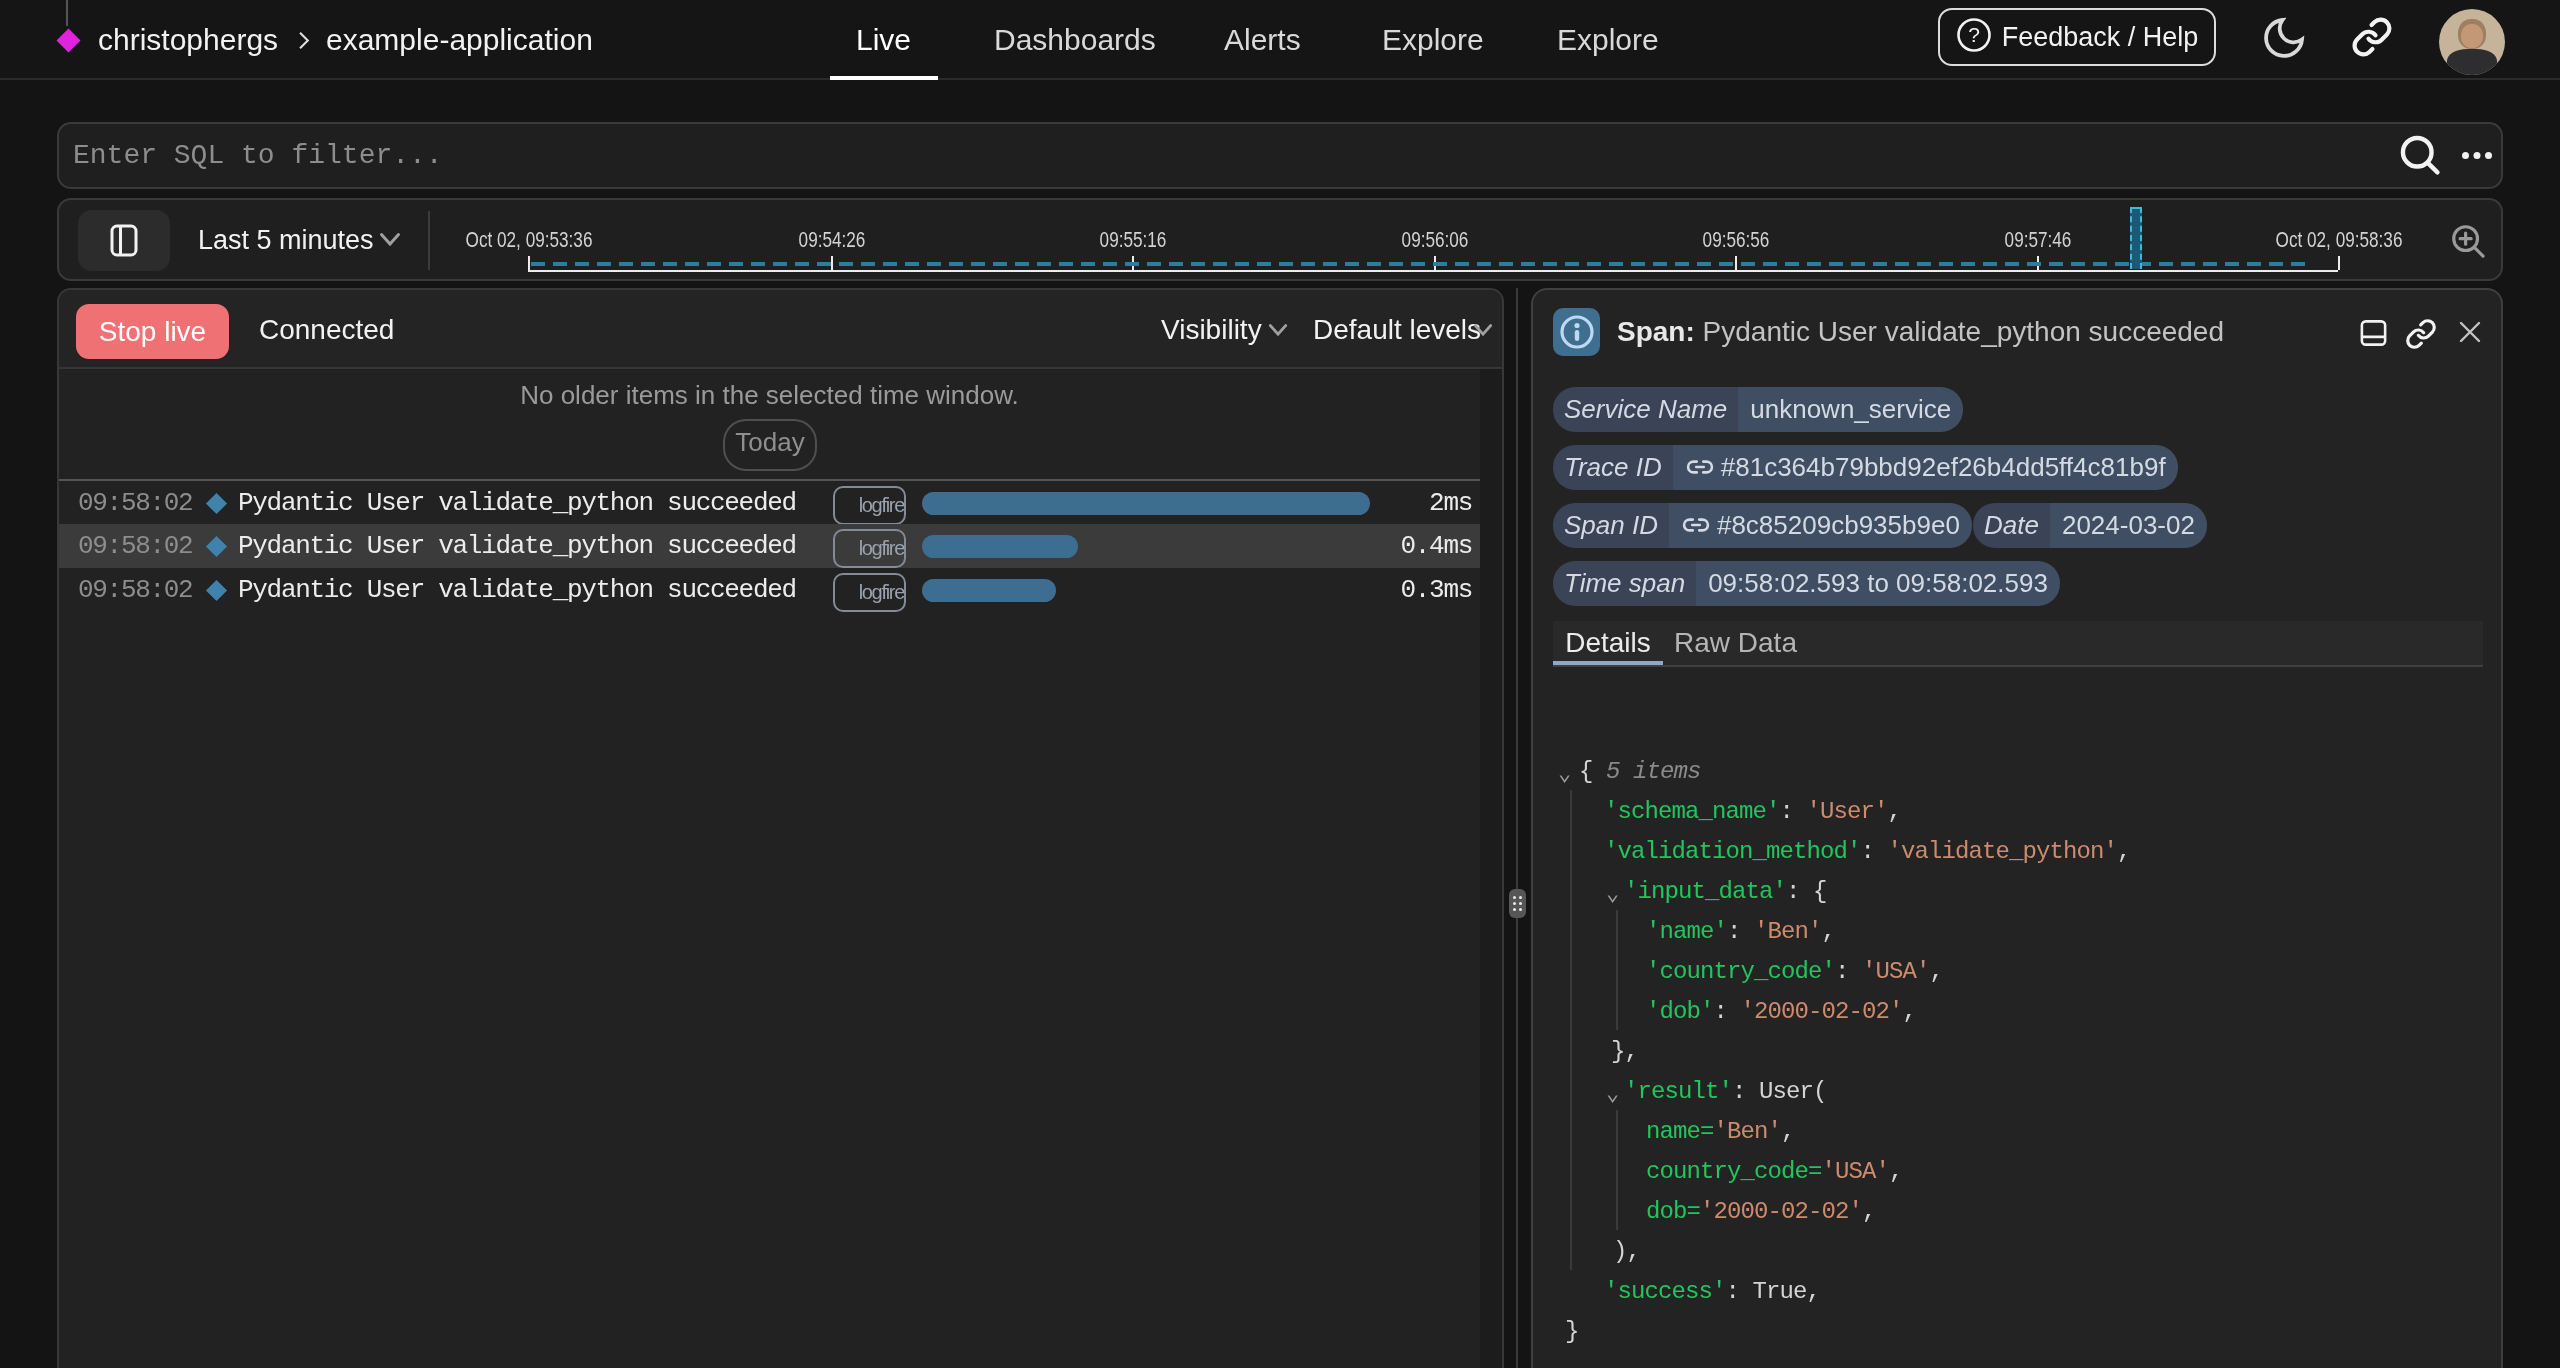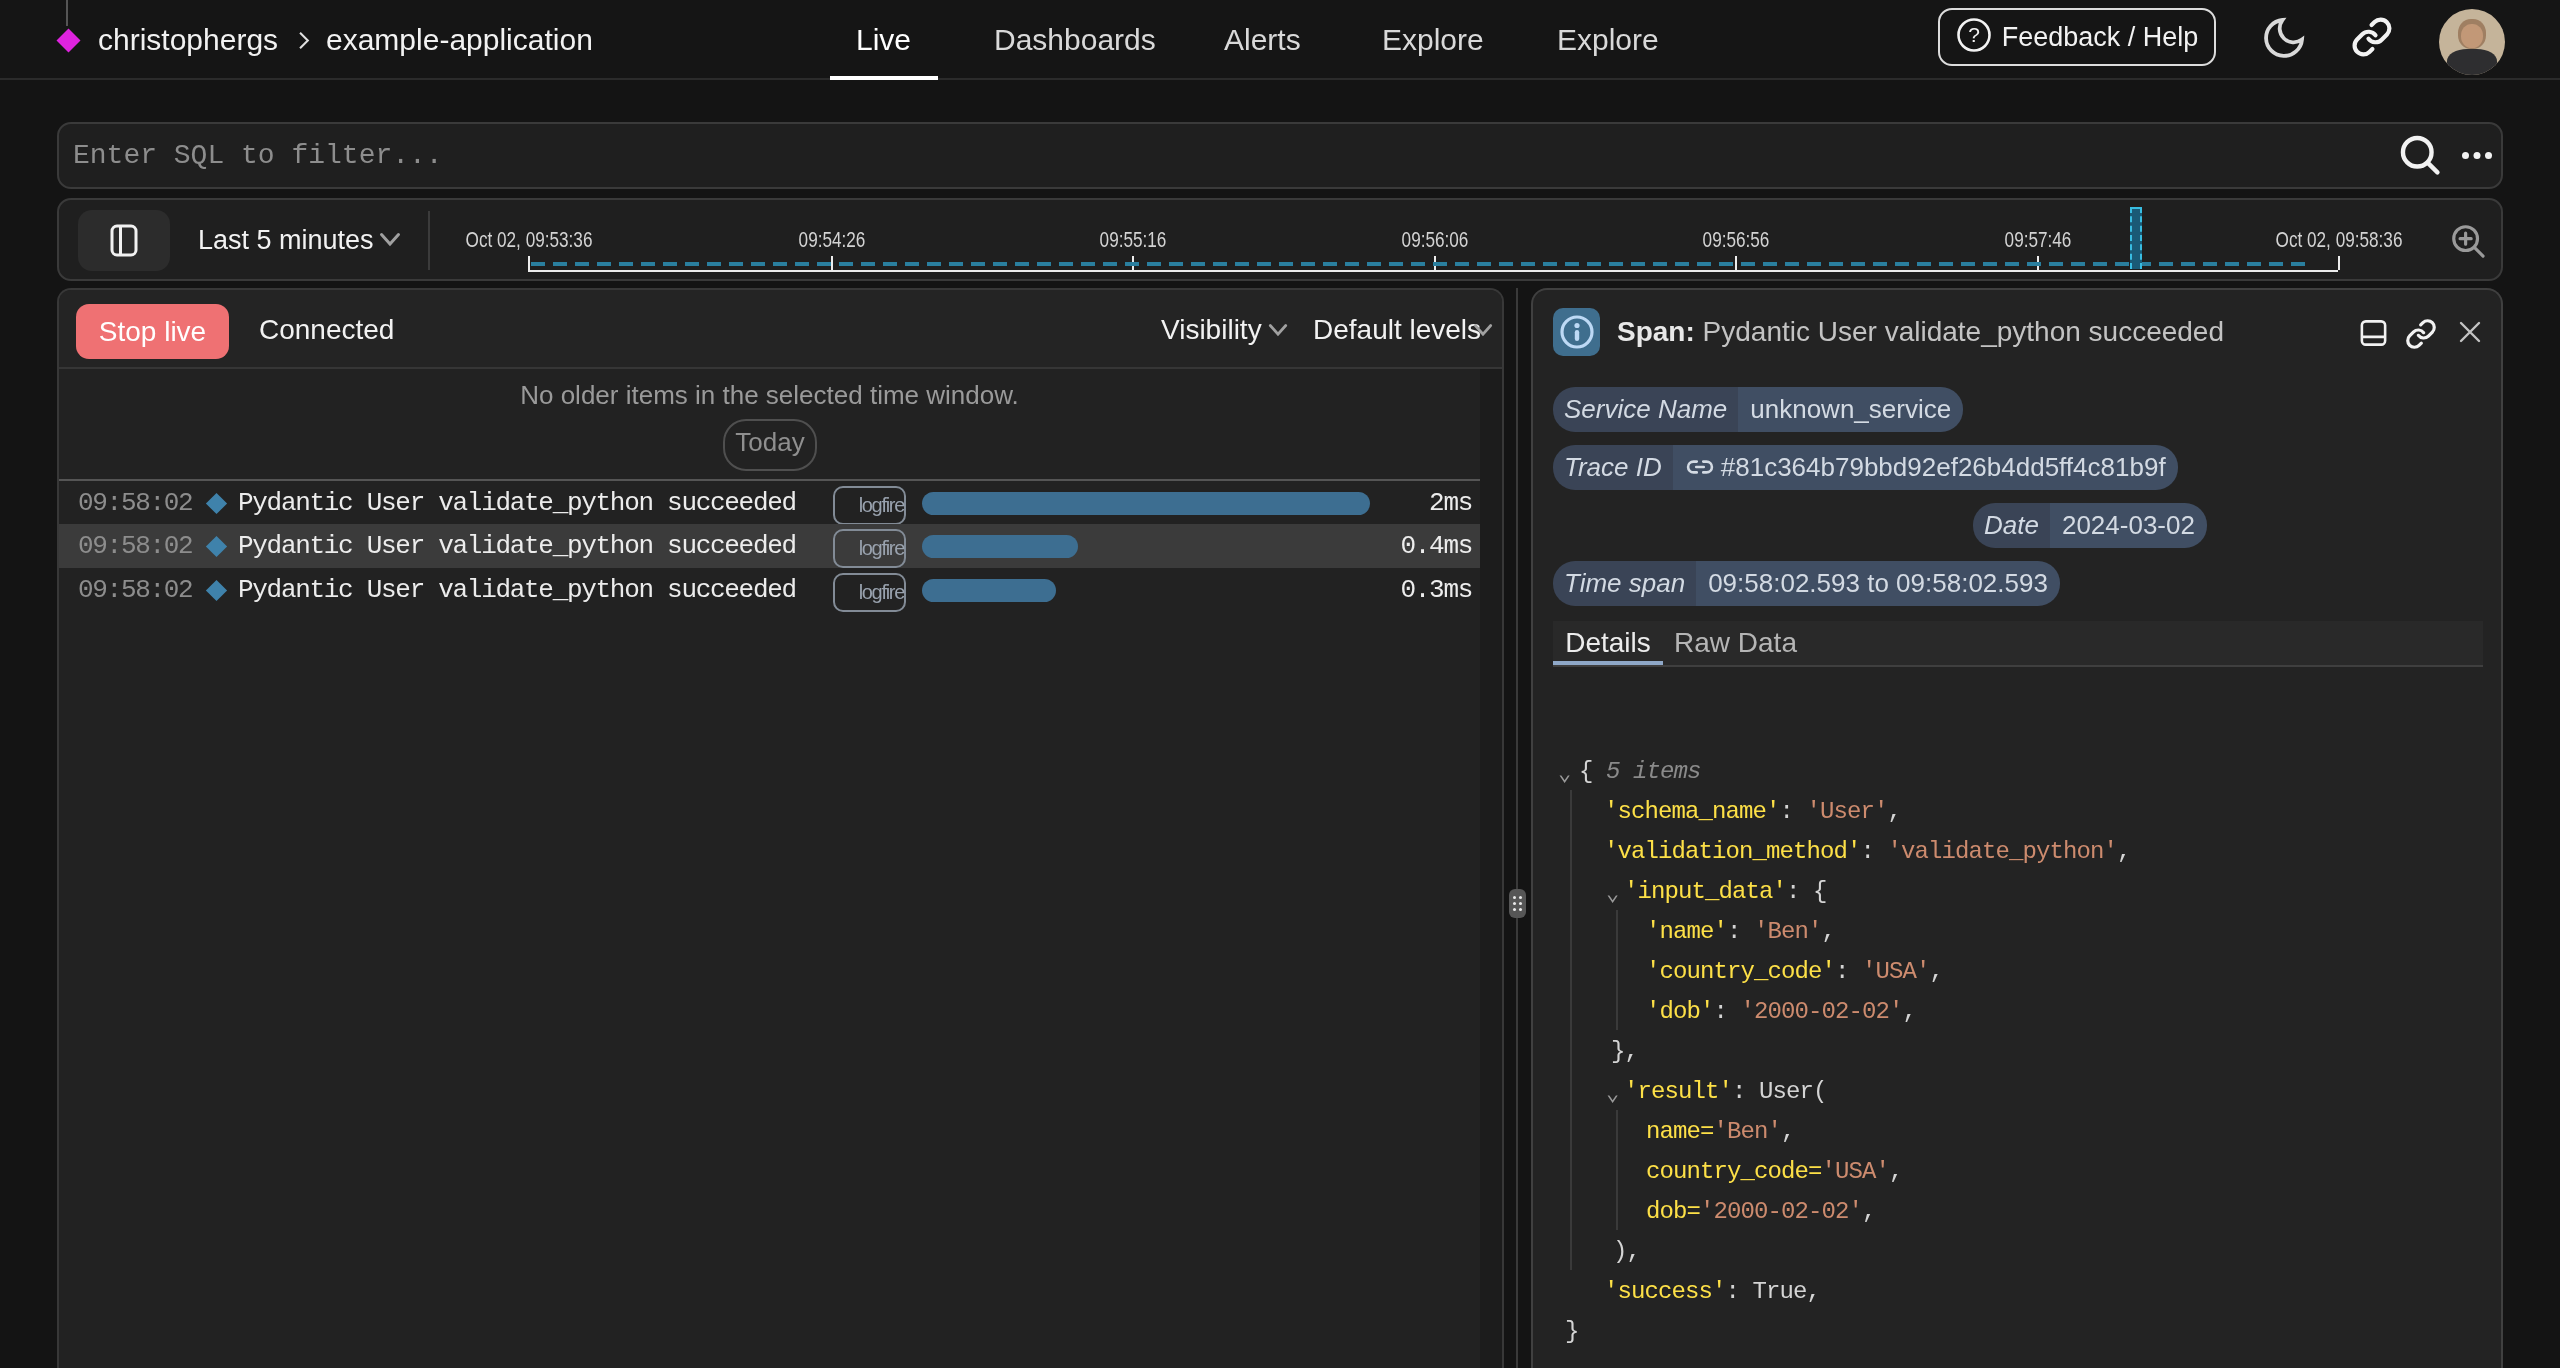--- a/index.html
+++ b/index.html
@@ -65,21 +65,21 @@
   .pill .val { float:left; height:45px; line-height:45px; background:#404e63; padding:0 12px; }
   #tabs { position:absolute; left:20px; top:331px; width:930px; height:46px; background:#292929;
     border-bottom:2px solid #3f3f3f; }
   #tabs .tab1 { position:absolute; left:0; top:0; width:110px; height:44px; line-height:44px; text-align:center;
     color:#ececec; font-size:28px; border-bottom:4px solid #8fa8c8; }
   #tabs .tab2 { position:absolute; left:110px; top:0; width:145px; height:44px; line-height:44px; text-align:center;
     color:#b5b5b5; font-size:28px; }
   #argh { position:absolute; left:25px; top:398px; font-size:36px; font-weight:bold; color:#f2f2f2; }
   #argh span { color:#cfcfcf; }
   .cl { position:absolute; font-size:24px; letter-spacing:-0.9px; line-height:40px; height:40px; white-space:pre; color:#d4d4d4; }
-  .k { color:#fde047; } .s { color:#cd8b6e; } .g { color:#8a8a8a; }
+  .k { color:#22c55e; } .s { color:#cd8b6e; } .g { color:#8a8a8a; }
   .chev { position:absolute; font-size:22px; color:#9a9a9a; }
   .guide { position:absolute; width:2px; background:#3a3a3a; }
 </style>
 </head>
 <body>
 
 <div id="nav">
   <div id="logoline"></div>
   <div id="logo"></div>
   <div class="crumb" style="left:98px;">christophergs</div>
@@ -227,20 +227,28 @@
       <div class="lab">Service Name</div>
       <div class="val">unknown_service</div>
     </div>
   <div class="pill" style="left:20px; top:155px;">
       <div class="lab">Trace ID</div>
       <div class="val"><svg style="vertical-align:-4px; margin-right:6px;" width="30" height="26" viewBox="0 0 24 24" fill="none" stroke="#d3dae3" stroke-width="2.4" stroke-linecap="round">
           <path d="M15 7h3a5 5 0 0 1 0 10h-3"></path>
           <path d="M9 17H6A5 5 0 0 1 6 7h3"></path>
           <path d="M8.5 12h7"></path>
         </svg>#81c364b79bbd92ef26b4dd5ff4c81b9f</div>
+    </div>
+  <div class="pill" style="left:20px; top:213px;">
+      <div class="lab">Span ID</div>
+      <div class="val"><svg style="vertical-align:-4px; margin-right:6px;" width="30" height="26" viewBox="0 0 24 24" fill="none" stroke="#d3dae3" stroke-width="2.4" stroke-linecap="round">
+          <path d="M15 7h3a5 5 0 0 1 0 10h-3"></path>
+          <path d="M9 17H6A5 5 0 0 1 6 7h3"></path>
+          <path d="M8.5 12h7"></path>
+        </svg>#8c85209cb935b9e0</div>
     </div>
   <div class="pill" style="left:440px; top:213px;">
       <div class="lab">Date</div>
       <div class="val">2024-03-02</div>
     </div>
   <div class="pill" style="left:20px; top:271px;">
       <div class="lab">Time span</div>
       <div class="val">09:58:02.593 to 09:58:02.593</div>
     </div>
   <div id="tabs">

